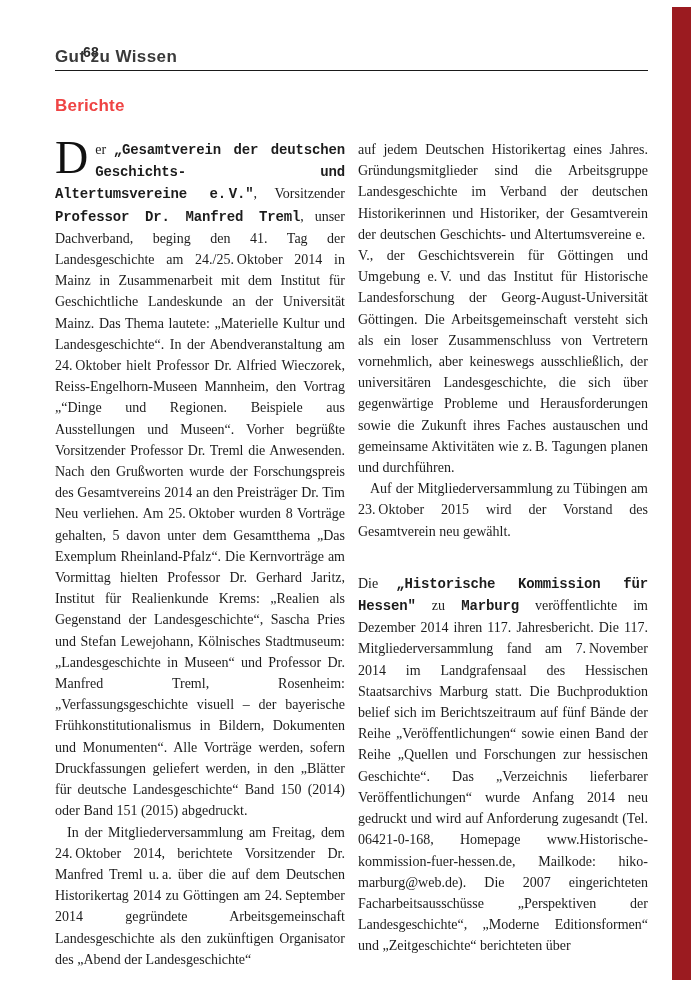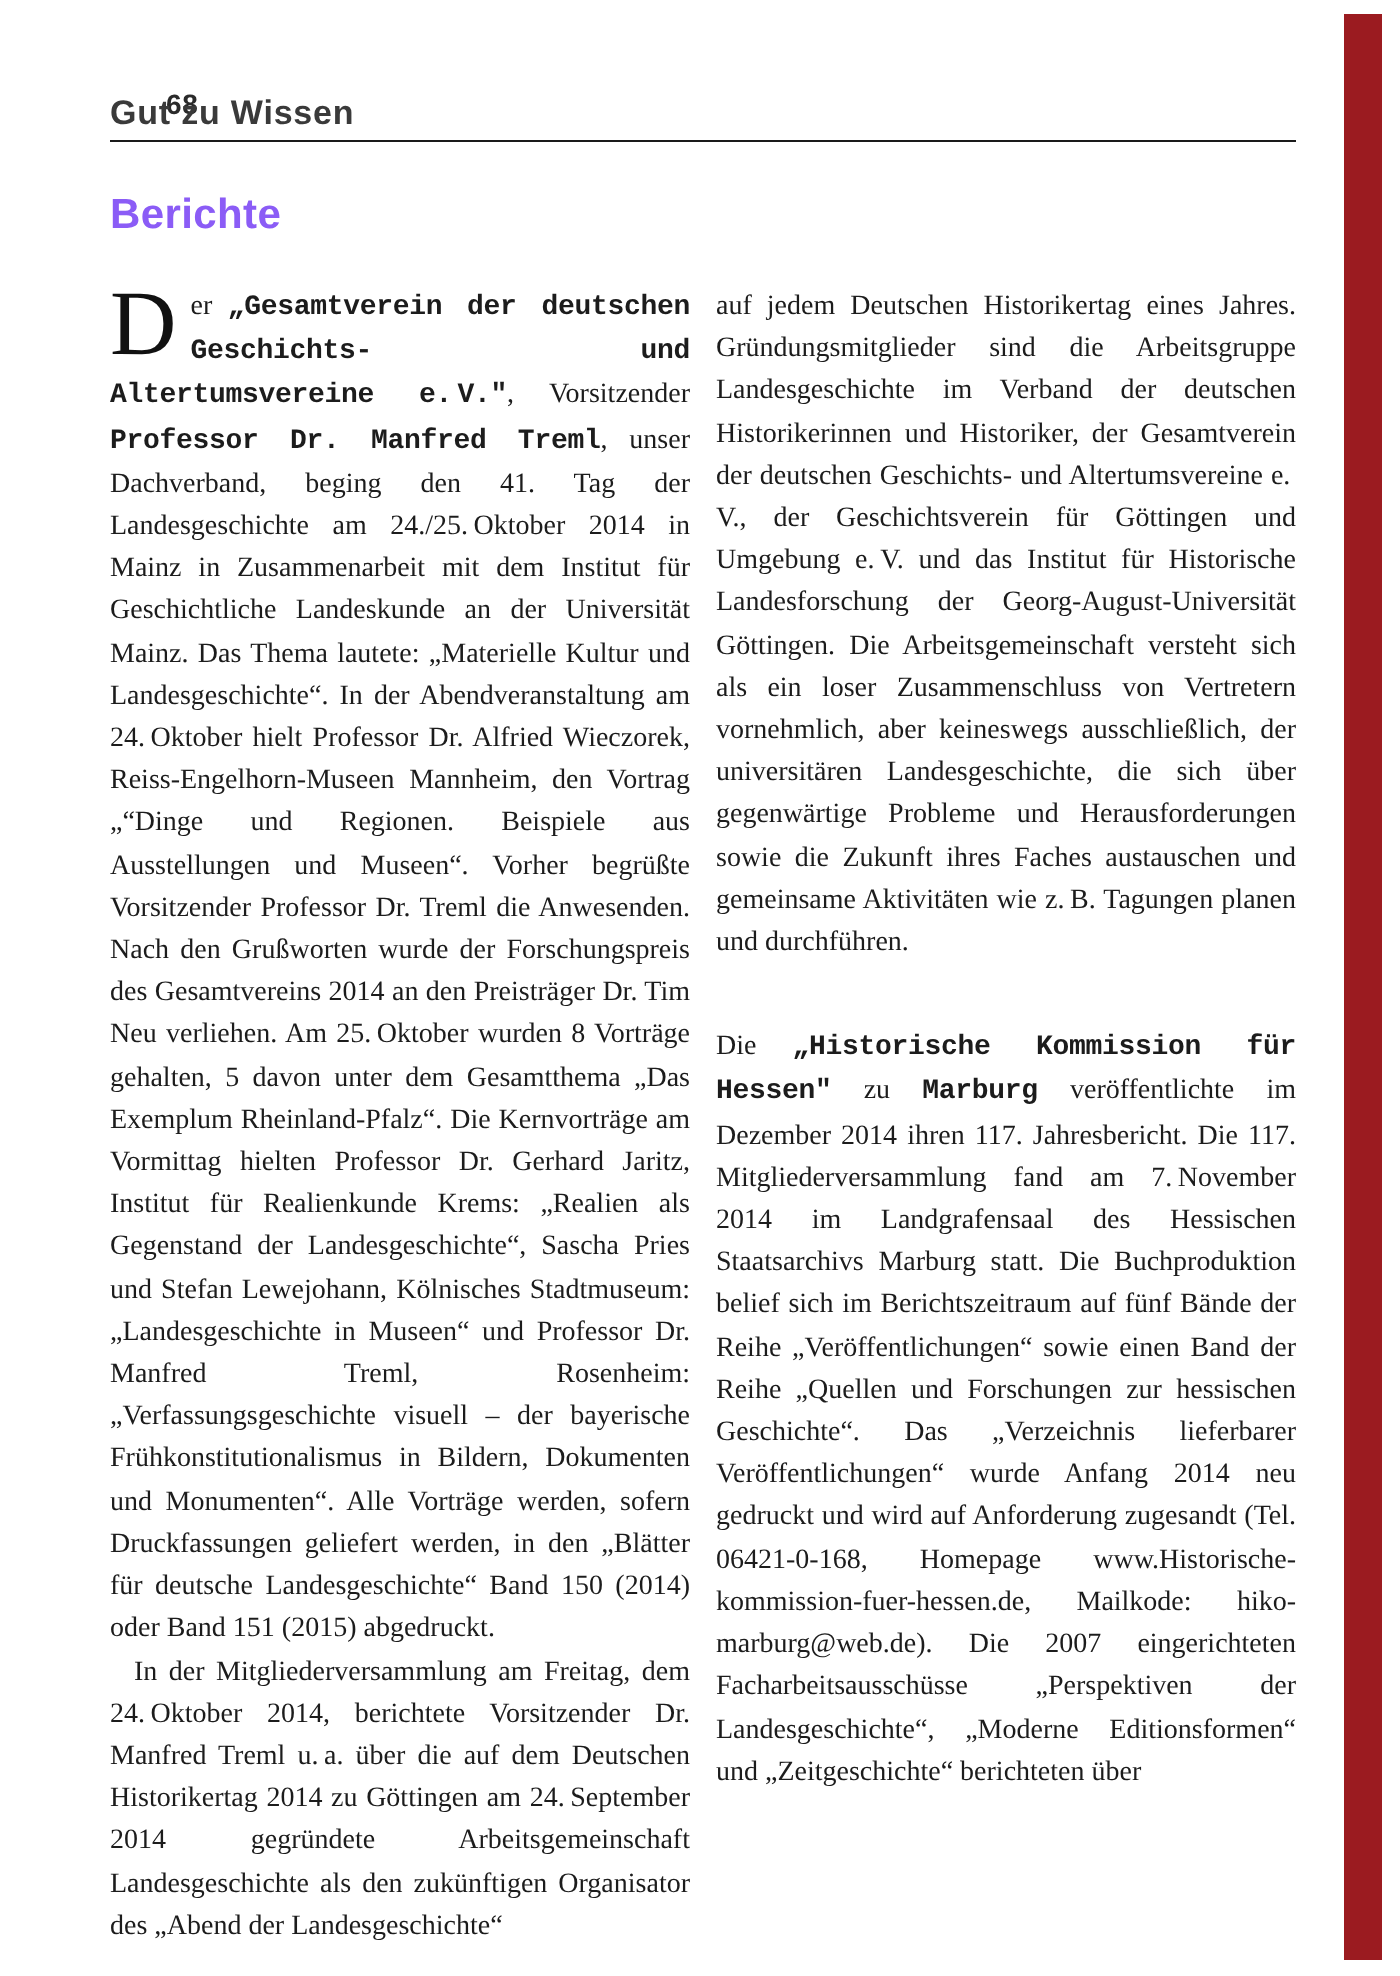--- a/index.html
+++ b/index.html
@@ -38,23 +38,23 @@
   }
   .headrule{
     height:0;border:none;
     border-top:1.6px solid #1a1a1a;
     margin:6px 0 0 0;
   }
   .section-title{
     margin:25px 0 0 0;
     font-family:"Liberation Sans",sans-serif;
     font-weight:bold;
-    font-size:21px;
+    font-size:17px;
     letter-spacing:0.2px;
-    color:#8b5cf6;
+    color:#ef4444;
   }
   .columns{
     margin-top:23px;
     display:flex;
     gap:13px;
   }
   .col{
     width:290px;
     text-align:justify;
     font-size:14px;
@@ -98,18 +98,19 @@
 
     <h1 class="section-title">Berichte</h1>
 
     <div class="columns">
       <div class="col">
           <p lang="de"><span class="dropcap">D</span><span>er </span><span class="bname">„Gesamtverein der deutschen Geschichts- und Altertumsvereine e. V."</span><span>, Vorsitzender </span><span class="bname">Professor Dr. Manfred Treml</span><span>, unser Dachverband, beging den 41. Tag der Landesgeschichte am 24./25. Oktober 2014 in Mainz in Zusammenarbeit mit dem Institut für Geschichtliche Landeskunde an der Universität Mainz. Das Thema lautete: „Materielle Kultur und Landesgeschichte“. In der Abendveranstaltung am 24. Oktober hielt Professor Dr. Alfried Wieczorek, Reiss-Engelhorn-Museen Mannheim, den Vortrag „“Dinge und Regionen. Beispiele aus Ausstellungen und Museen“. Vorher begrüßte Vorsitzender Professor Dr. Treml die Anwesenden. Nach den Grußworten wurde der Forschungspreis des Gesamtvereins 2014 an den Preisträger Dr. Tim Neu verliehen. Am 25. Oktober wurden 8 Vorträge gehalten, 5 davon unter dem Gesamtthema „Das Exemplum Rheinland-Pfalz“. Die Kernvorträge am Vormittag hielten Professor Dr. Gerhard Jaritz, Institut für Realienkunde Krems: „Realien als Gegenstand der Landesgeschichte“, Sascha Pries und Stefan Lewejohann, Kölnisches Stadtmuseum: „Landesgeschichte in Museen“ und Professor Dr. Manfred Treml, Rosenheim: „Verfassungsgeschichte visuell – der bayerische Frühkonstitutionalismus in Bildern, Dokumenten und Monumenten“. Alle Vorträge werden, sofern Druckfassungen geliefert werden, in den „Blätter für deutsche Landesgeschichte“ Band 150 (2014) oder Band 151 (2015) abgedruckt.</span></p>
           <p class="indent" lang="de"><span>In der Mitgliederversammlung am Freitag, dem 24. Oktober 2014, berichtete Vorsitzender Dr. Manfred Treml u. a. über die auf dem Deutschen Historikertag 2014 zu Göttingen am 24. September 2014 gegründete Arbeitsgemeinschaft Landesgeschichte als den zukünftigen Organisator des „Abend der Landesgeschichte“</span></p>
         </div>
       <div class="col">
           <p lang="de"><span>auf jedem Deutschen Historikertag eines Jahres. Gründungsmitglieder sind die Arbeitsgruppe Landesgeschichte im Verband der deutschen Historikerinnen und Historiker, der Gesamtverein der deutschen Geschichts- und Altertumsvereine e. V., der Geschichtsverein für Göttingen und Umgebung e. V. und das Institut für Historische Landesforschung der Georg-August-Universität Göttingen. Die Arbeitsgemeinschaft versteht sich als ein loser Zusammenschluss von Vertretern vornehmlich, aber keineswegs ausschließlich, der universitären Landesgeschichte, die sich über gegenwärtige Probleme und Herausforderungen sowie die Zukunft ihres Faches austauschen und gemeinsame Aktivitäten wie z. B. Tagungen planen und durchführen.</span></p>
+          <p class="indent" lang="de"><span>Auf der Mitgliederversammlung zu Tübingen am 23. Oktober 2015 wird der Vorstand des Gesamtverein neu gewählt.</span></p>
           <p class="gap" lang="de"><span>Die </span><span class="bname">„Historische Kommission für Hessen"</span><span> zu </span><span class="bname">Marburg</span><span> veröffentlichte im Dezember 2014 ihren 117. Jahresbericht. Die 117. Mitgliederversammlung fand am 7. November 2014 im Landgrafensaal des Hessischen Staatsarchivs Marburg statt. Die Buchproduktion belief sich im Berichtszeitraum auf fünf Bände der Reihe „Veröffentlichungen“ sowie einen Band der Reihe „Quellen und Forschungen zur hessischen Geschichte“. Das „Verzeichnis lieferbarer Veröffentlichungen“ wurde Anfang 2014 neu gedruckt und wird auf Anforderung zugesandt (Tel. 06421-0-168, Homepage www.​Historische-kommission-fuer-hessen.de, Mailkode: hiko-marburg@web.de). Die 2007 eingerichteten Facharbeitsausschüsse „Perspektiven der Landesgeschichte“, „Moderne Editionsformen“ und „Zeitgeschichte“ berichteten über</span></p>
         </div>
     </div>
 
   </div>
 </div>
 
 </body></html>

